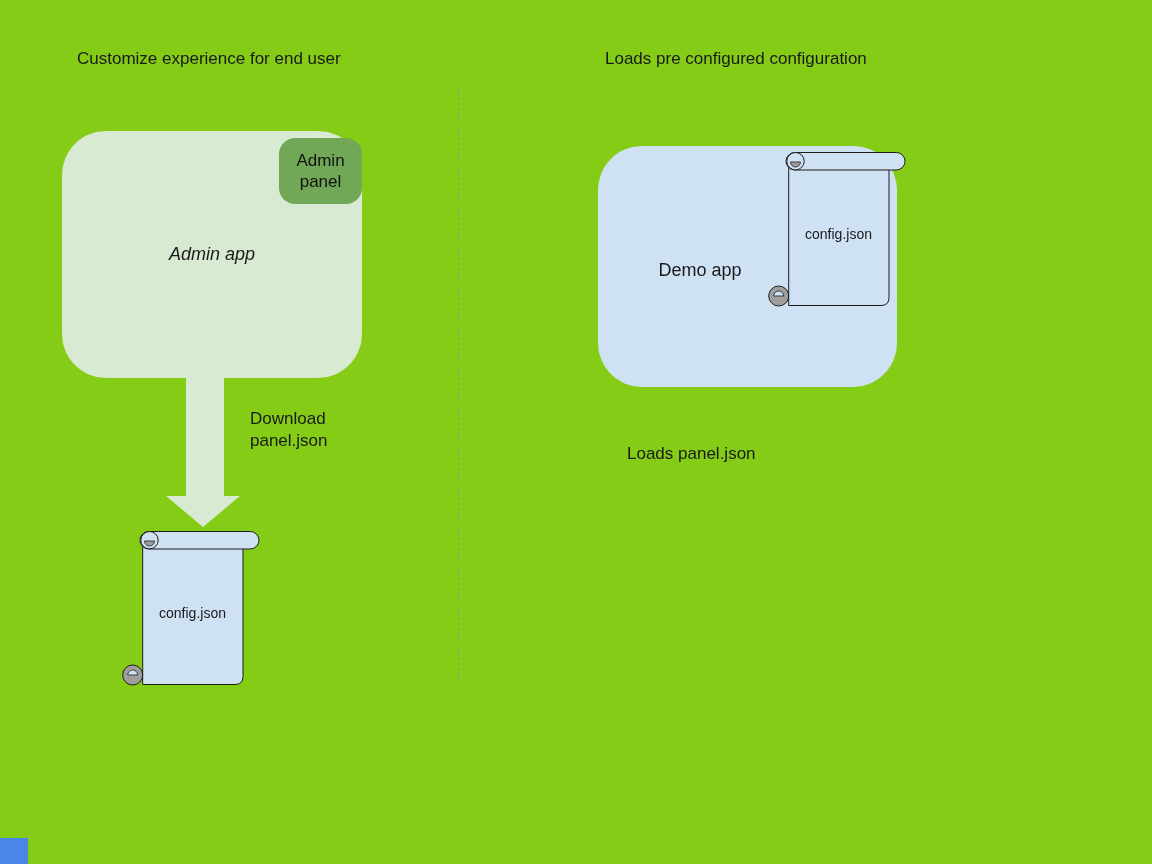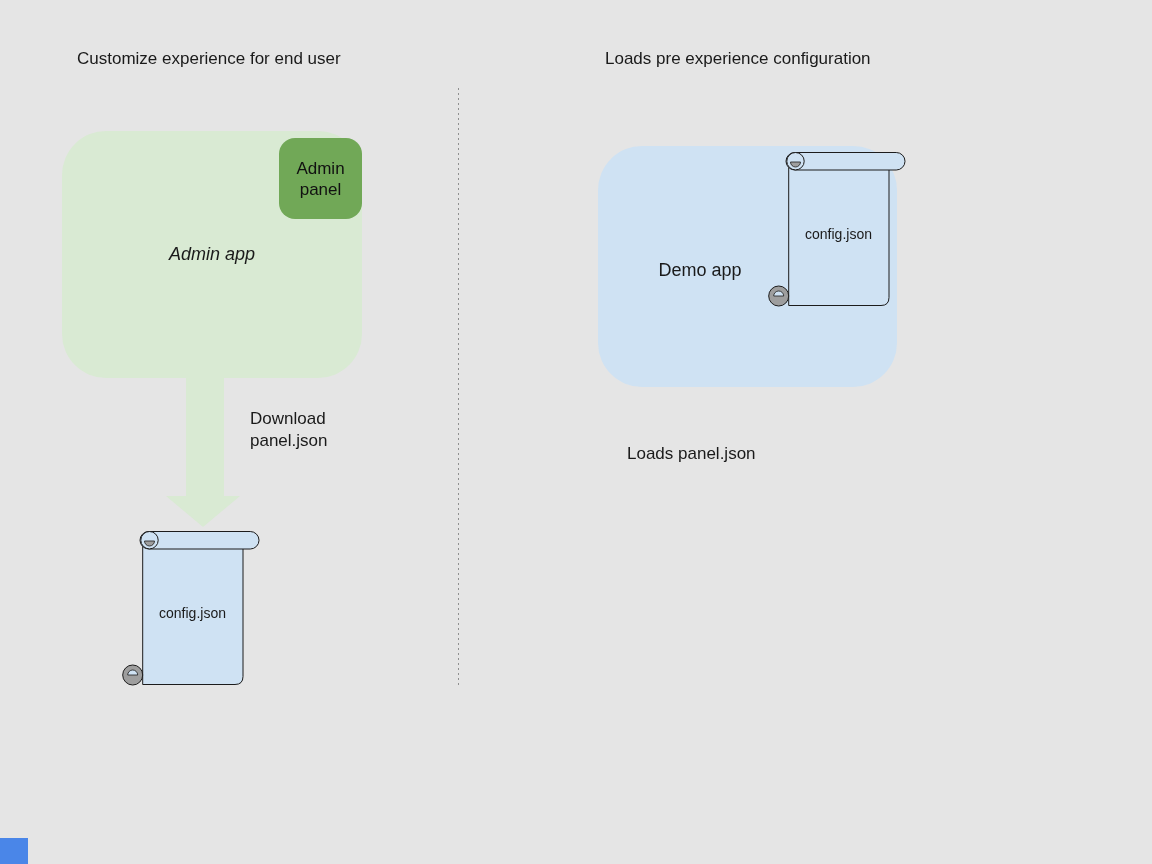--- a/index.html
+++ b/index.html
@@ -7,40 +7,40 @@
     --panel-green:#71a857;
     --light-blue:#cfe2f3;
     --curl-gray:#9e9e9e;
     --stroke:#1c1c1c;
     --divider-gray:#8f8f8f;
     --text:#1a1a1a;
     --accent-blue:#4a86e8;
   }
   html,body{margin:0;padding:0;background:#fff;}
   .canvas{
-    position:relative;width:1152px;height:864px;background:#e5e5e5;overflow:hidden;
+    position:relative;width:1152px;height:864px;background:#84cc16;overflow:hidden;
     font-family:"Liberation Sans", sans-serif;color:var(--text);
   }
   .title{position:absolute;font-size:17px;line-height:20px;white-space:nowrap;}
   .title.left{left:77px;top:49px;}
   .title.right{left:605px;top:49px;}
 
   .divider{
     position:absolute;left:458px;top:88px;width:1px;height:598px;
     background:repeating-linear-gradient(to bottom,var(--divider-gray) 0 2px,transparent 2px 5px);
   }
 
   .admin-app{
     position:absolute;left:62px;top:131px;width:300px;height:247px;
     background:var(--light-green);border-radius:44px;
     display:flex;align-items:center;justify-content:center;
   }
   .admin-app-label{font-size:18px;font-style:italic;}
   .admin-panel{
-    position:absolute;right:0px;top:7px;width:83px;height:81px;
+    position:absolute;right:0px;top:7px;width:83px;height:66px;
     background:var(--panel-green);border-radius:16px;
     display:flex;align-items:center;justify-content:center;text-align:center;
     font-size:17px;line-height:21px;color:#111;
   }
 
   .down-arrow{position:absolute;left:166px;top:377px;width:74px;height:151px;}
   .down-arrow polygon{fill:var(--light-green);}
 
   .caption{position:absolute;font-size:17px;line-height:22px;}
   .download-caption{left:250px;top:408px;white-space:pre-line;}
@@ -86,21 +86,21 @@
       <rect class="s-bar" x="18" y="2.5" width="119" height="17.5" rx="8.75"></rect>
       <circle class="s-barcurl" cx="27.5" cy="11.2" r="8.7"></circle>
       <path class="s-crescent" d="M22.5,12 A5,5 0 0 0 32.5,12 Z"></path>
     </g>
   </defs>
 </svg>
 
 <div class="canvas">
 
   <div class="title left">Customize experience for end user</div>
-  <div class="title right">Loads pre experience configuration</div>
+  <div class="title right">Loads pre configured configuration</div>
 
   <div class="divider"></div>
 
   <div class="admin-app">
     <span class="admin-app-label">Admin app</span>
     <div class="admin-panel">
       <span>Admin panel</span>
     </div>
   </div>
 

